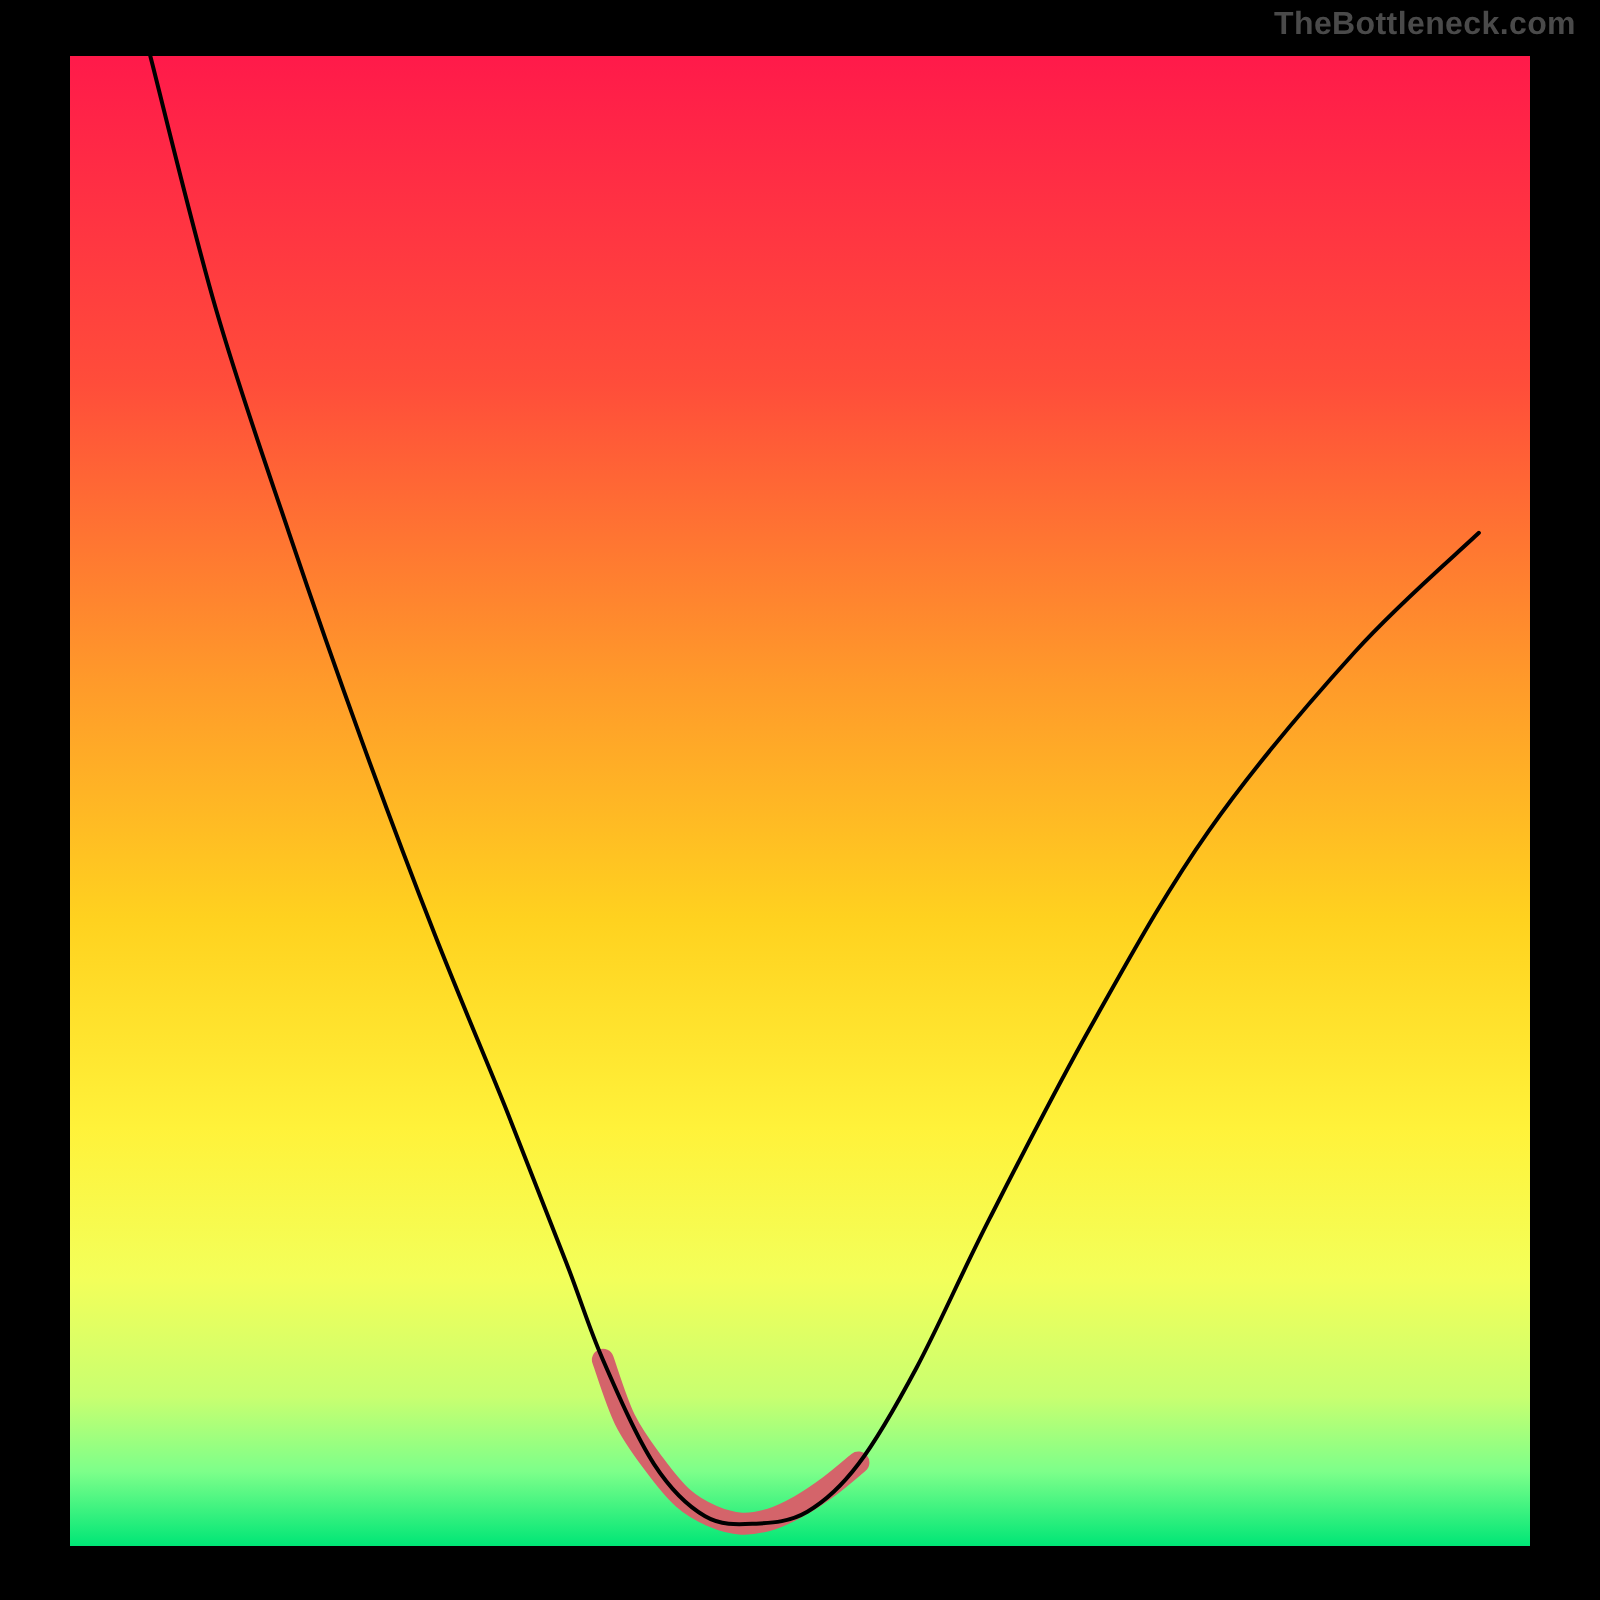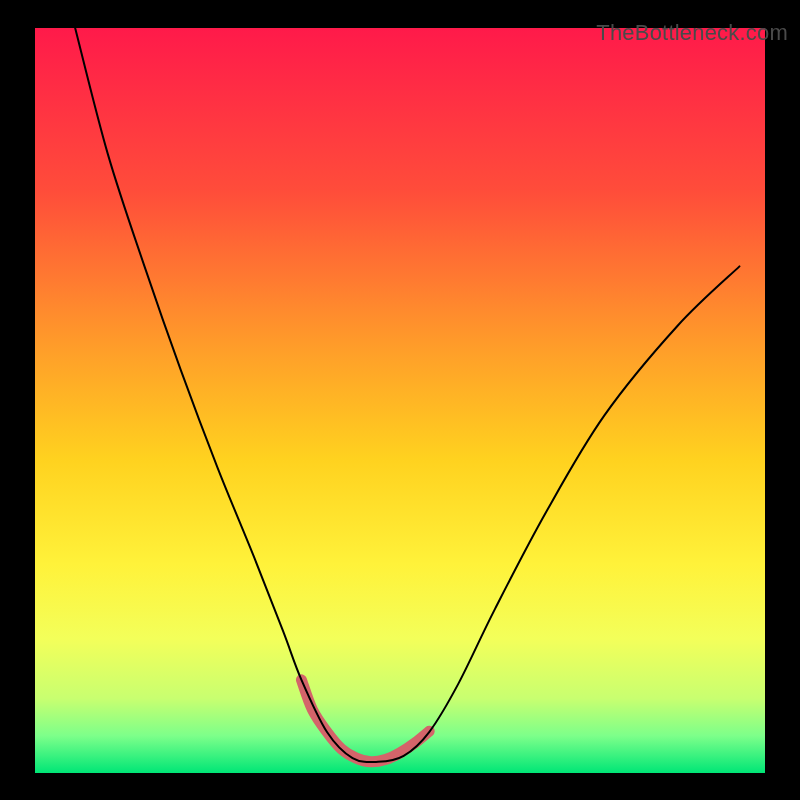--- a/index.html
+++ b/index.html
@@ -12,25 +12,25 @@
     font-family: Arial, Helvetica, sans-serif;
   }
   .frame {
     position: relative;
     width: 800px;
     height: 800px;
     background: #000;
   }
   .watermark {
     position: absolute;
-    top: 20px;
+    top: 4px;
     right: 12px;
     color: #4a4a4a;
-    font-size: 22px;
-    font-weight: 400;
+    font-size: 16px;
+    font-weight: 700;
     letter-spacing: 0.2px;
     z-index: 30;
   }
   svg {
     position: absolute;
     top: 0;
     left: 0;
   }
 </style>
 </head>

